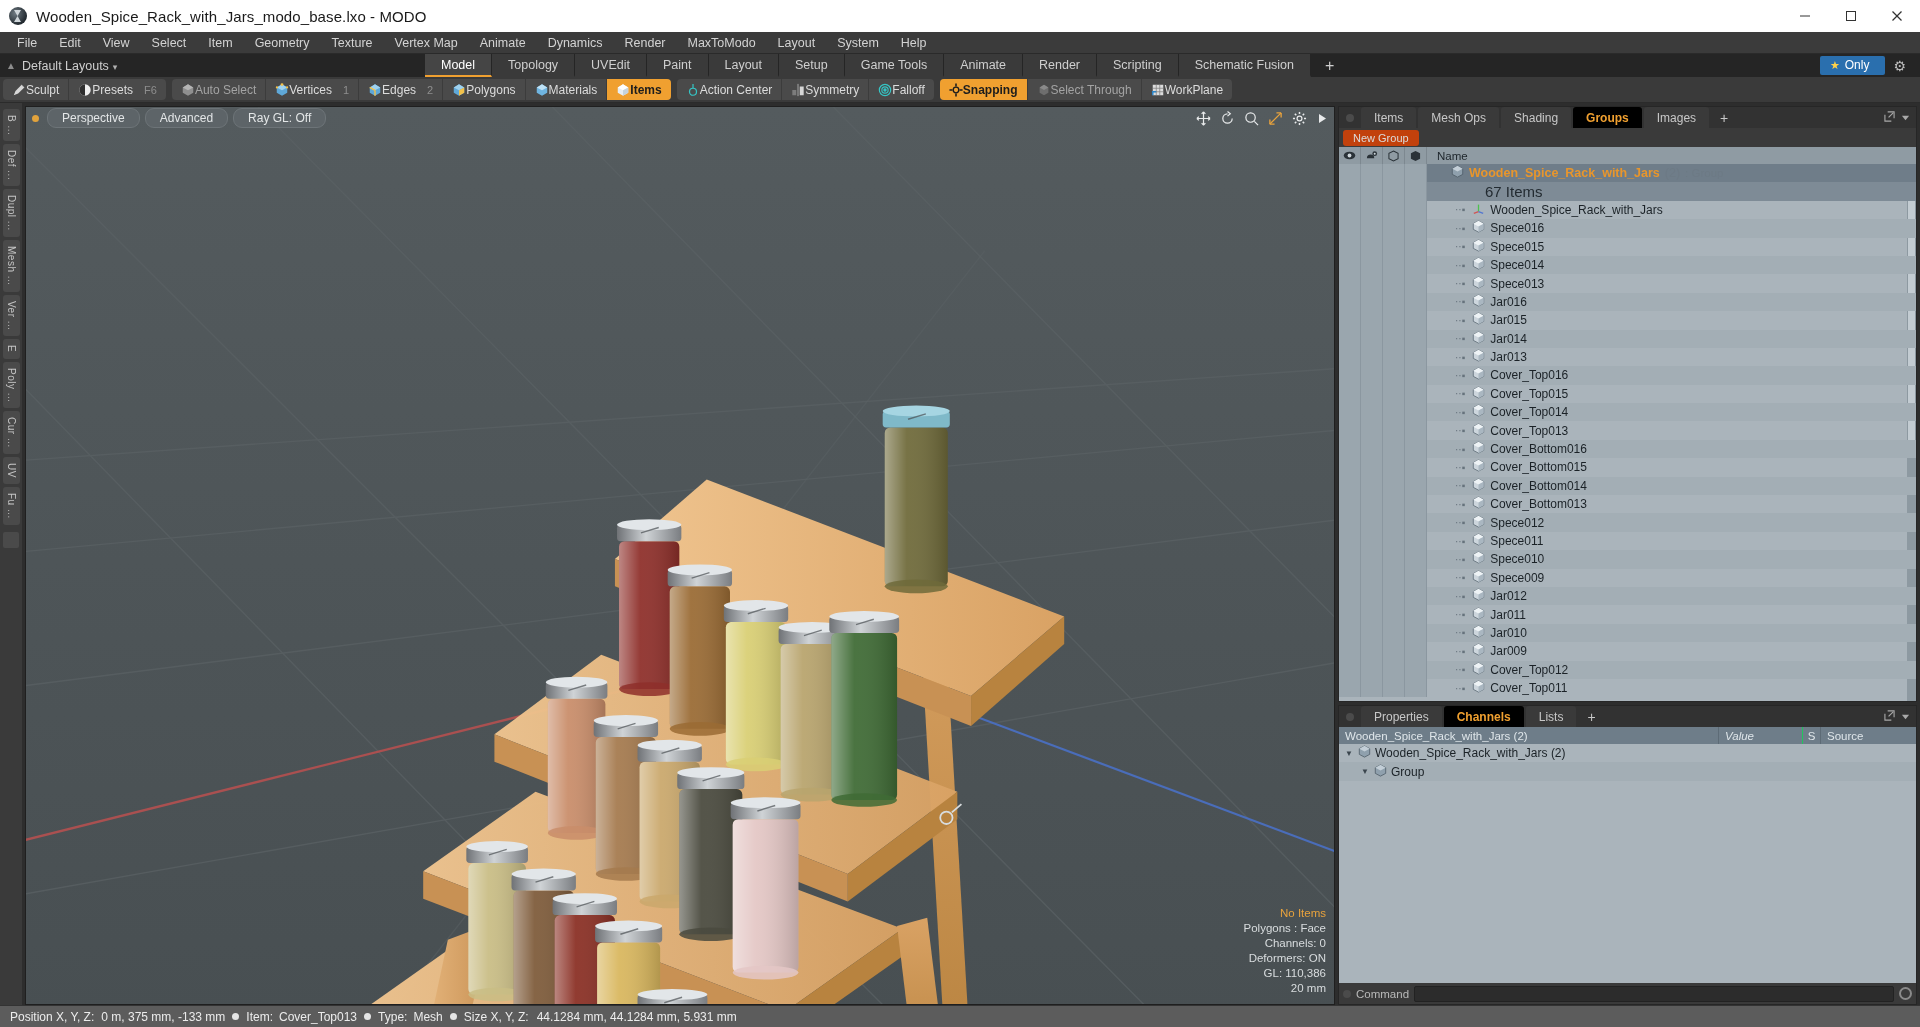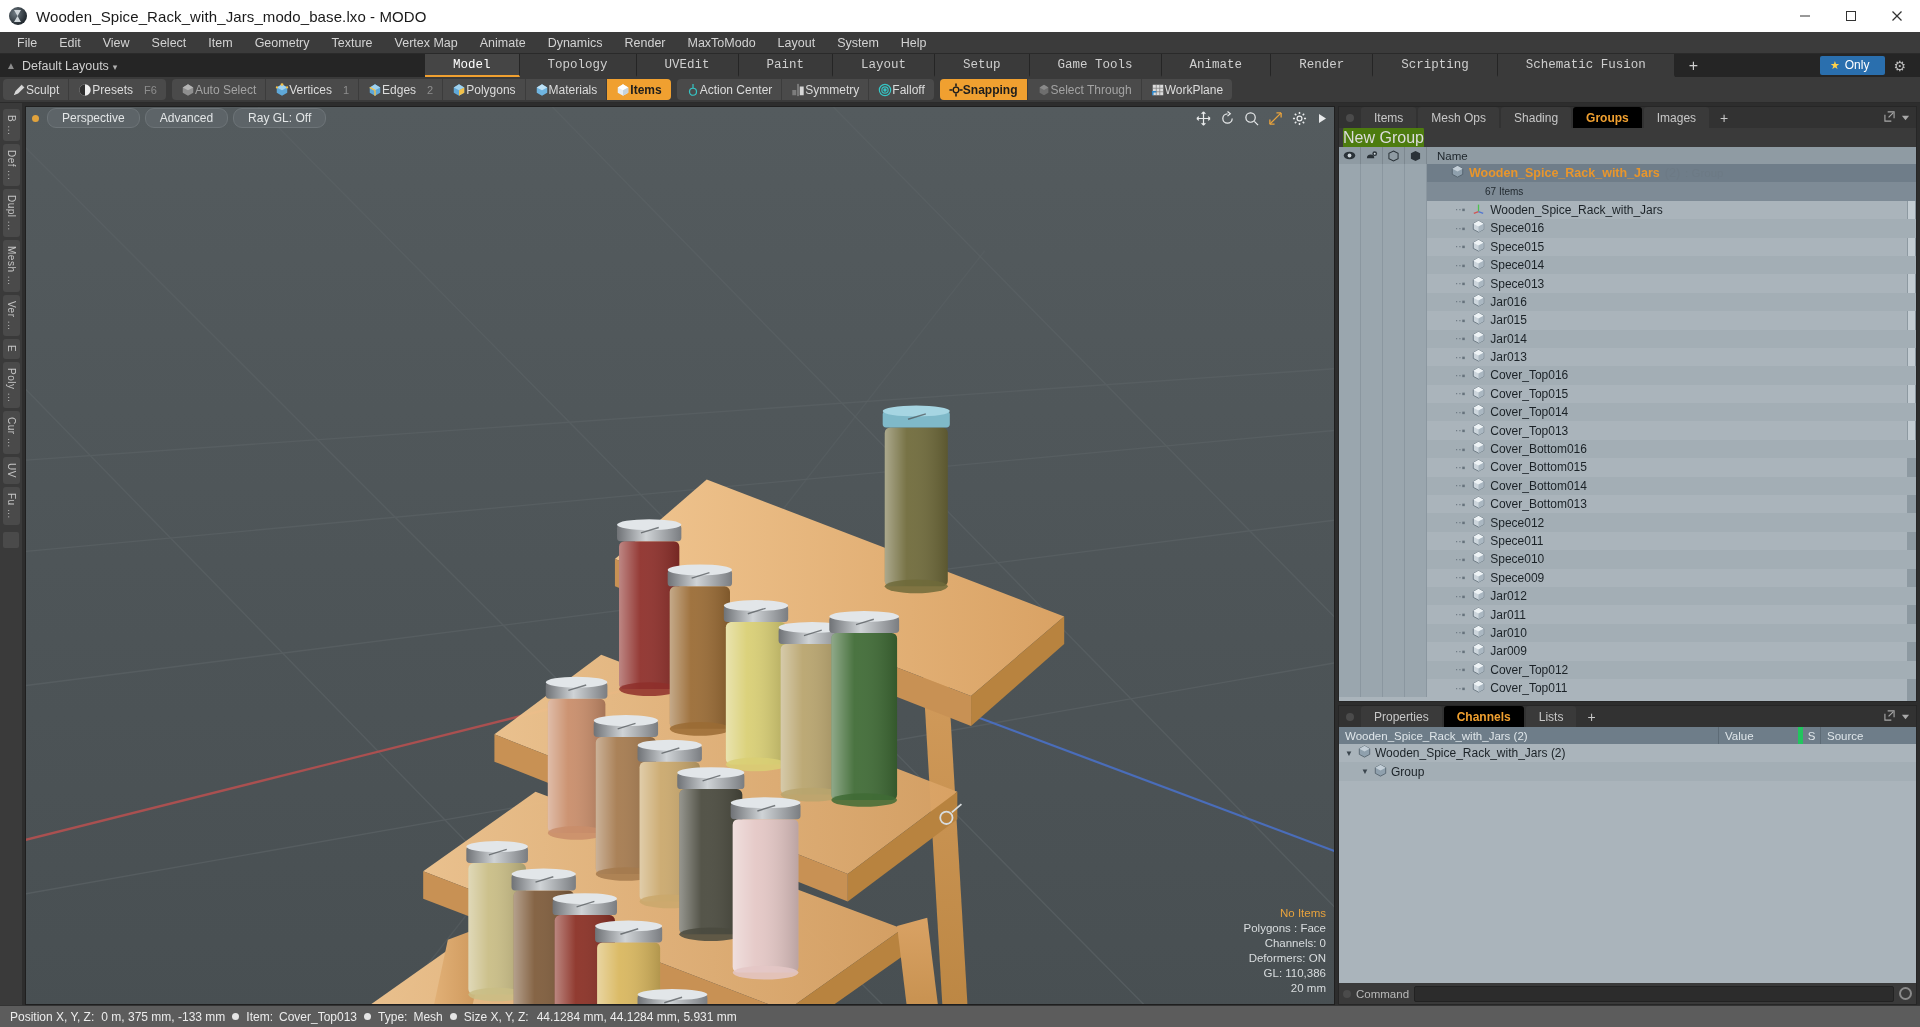--- a/index.html
+++ b/index.html
@@ -28,23 +28,23 @@
   .menubar .mi { font-size:12.5px; color:#d3d3d3; padding:3px 11px; cursor:default;}
 
   
   .layoutbar { height:23px; flex:0 0 23px; background:#252525; display:flex;
     align-items:stretch; }
   .lb-left { display:flex; align-items:center; width:425px; }
   .lb-arrow { width:22px; text-align:center; color:#8d8d8d; font-size:10px;}
   .lb-lay { font-size:12.5px; color:#cfcfcf; }
   .lb-lay .caret{font-size:9px;margin-left:4px;color:#b0b0b0;}
   .lb-tabs { display:flex; align-items:stretch; flex:1 1 auto;}
-  .lb-tab { font-size:12.5px; color:#cfcfcf; padding:0 28px; display:flex;
+  .lb-tab { font-size:12.5px; color:#cfcfcf; padding:0 16px; display:flex;
     align-items:center; background:#3a3a3a; border-right:1px solid #252525;
-    border-bottom:2px solid transparent;font-family:Liberation Mono, monospace; }
+    border-bottom:2px solid transparent; }
   .lb-tab.active { color:#ffffff; border-bottom:2px solid #f0a030; background:#454545;}
   .lb-plus { font-size:16px; color:#cfcfcf; padding:0 14px; display:flex;
     align-items:center; background:#252525;}
   .lb-right { display:flex; align-items:center; margin-left:auto; padding-right:6px;}
   .only-btn{background:#2a6fae;color:#fff;font-size:12px;padding:2px 16px 3px 10px;
     border-radius:2px;display:flex;align-items:center;gap:5px;}
   .only-btn .star{color:#ffd24a;font-size:11px;}
   .gearbtn{color:#bdbdbd;font-size:14px;padding:0 8px;}
 
   
@@ -107,21 +107,21 @@
     align-self:center;margin:0 7px;flex:0 0 8px;}
   .ptab { font-size:12px; color:#c8c8c8; padding:0 13px; display:flex;
     align-items:center; background:#3a3a3a; margin-right:2px; border-radius:3px 3px 0 0;}
   .ptab.active { background:#000000; color:#f0a030; font-weight:bold;}
   .ptab.plus { padding:0 9px; font-size:14px; background:transparent;}
   .pt-right{margin-left:auto;display:flex;align-items:center;gap:6px;padding-right:6px;
     color:#a9a9a9;font-size:11px;}
 
   .newgroup { height:19px; flex:0 0 19px; display:flex; align-items:center;
     background:#3a3a3a; padding-left:4px;}
-  .ng-btn { background:#4d7c0f; color:#dcdcdc; font-size:16px; padding:2px 0;
+  .ng-btn { background:#c2410c; color:#dcdcdc; font-size:11px; padding:2px 10px;
     border-radius:3px;}
 
   .listhead { height:17px; flex:0 0 17px; display:flex; align-items:stretch;
     background:#8f9ba3; color:#20282e; font-size:11.5px; }
   .lh-col { width:22px; display:flex; align-items:center; justify-content:center;
     border-right:1px solid #7d8890;}
   .lh-name { flex:1 1 auto; display:flex; align-items:center; padding-left:10px;}
 
   .listbody { flex:1 1 auto; overflow:hidden; background:#aab4bb; position:relative;}
   .lrow { height:18.4px; display:flex; align-items:center; font-size:12px;
@@ -130,33 +130,33 @@
     background:#9aa6ae;}
   .lrow .gutter i{flex:1 1 0;border-right:1px solid #8b97a0;display:block;}
   .lrow.zebra { background:#a3aeb5;}
   .lrow.sel { background:#6f7d89; }
   .lrow.sel2 { background:#7e8b96; }
   .lrow .lbl{padding-left:6px;display:flex;align-items:center;gap:5px;
     white-space:nowrap;}
   .lrow.root .lbl{color:#e8962c;font-weight:bold;font-size:12.5px;}
   .lrow .grptag{color:#6d7a85;font-weight:normal;font-size:11.5px;}
   .lrow .cnt{color:#6d7a85;font-weight:normal;}
-  .sub { font-size:10px; color:#232b31;}
+  .sub { font-size:15px; color:#232b31;}
   .dash{color:#66727c;font-size:10px;margin-right:2px;}
 
   .meshicon{width:13px;height:13px;flex:0 0 13px;display:inline-block;}
   .scrollbar{position:absolute;right:0;top:0;bottom:0;width:9px;background:#8d99a1;}
   .scrollbar .thumb{position:absolute;top:0;left:1px;width:7px;height:52%;
     background:#c3ccd2;border-radius:3px;}
 
   
   .chhead { height:17px; flex:0 0 17px; display:flex; background:#6e7d89;
     color:#dfe6ea; font-size:11.5px; align-items:stretch;}
   .ch-c1{flex:1 1 auto;display:flex;align-items:center;padding-left:6px;border-right:1px solid #5d6b76;}
-  .ch-c2{width:84px;flex:0 0 84px;display:flex;align-items:center;padding-left:6px;border-right:5px solid #22c55e;}
+  .ch-c2{width:84px;flex:0 0 84px;display:flex;align-items:center;padding-left:6px;border-right:1px solid #22c55e;font-style:italic;}
   .ch-c3{width:18px;flex:0 0 18px;display:flex;align-items:center;justify-content:center;border-right:1px solid #5d6b76;}
   .ch-c4{width:95px;flex:0 0 95px;display:flex;align-items:center;padding-left:6px;}
   .chbody{flex:1 1 auto;background:#aab4bb;overflow:hidden;}
   .chrow{height:18.4px;display:flex;align-items:center;font-size:12px;color:#1b2227;}
   .chrow.zebra{background:#a3aeb5;}
   .chrow .tri{width:12px;text-align:center;color:#3b464e;font-size:8px;}
 
   
   .cmdbar{height:21px;flex:0 0 21px;display:flex;align-items:center;background:#3a3a3a;
     gap:5px;padding:0 4px;}

